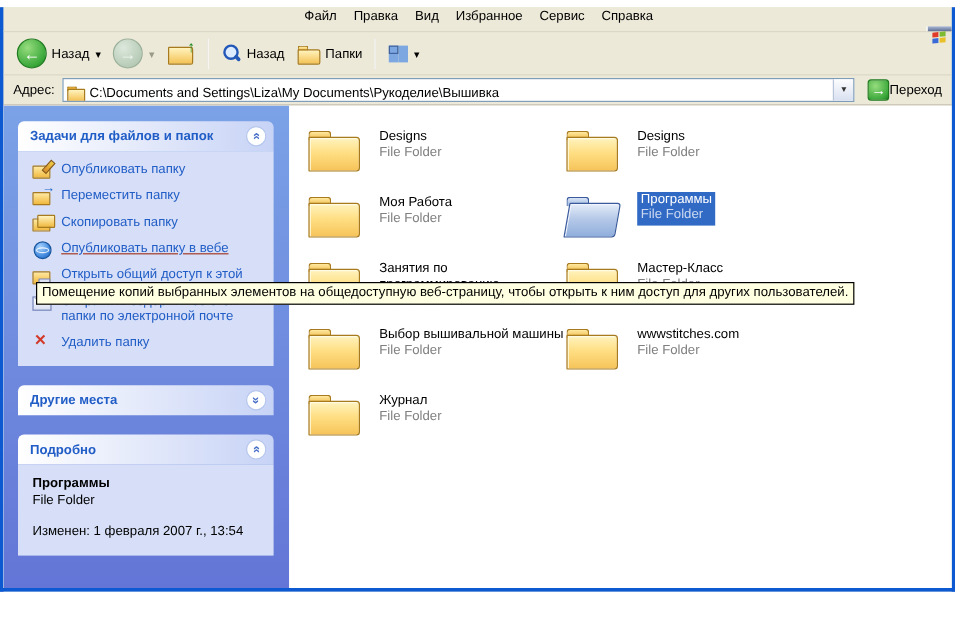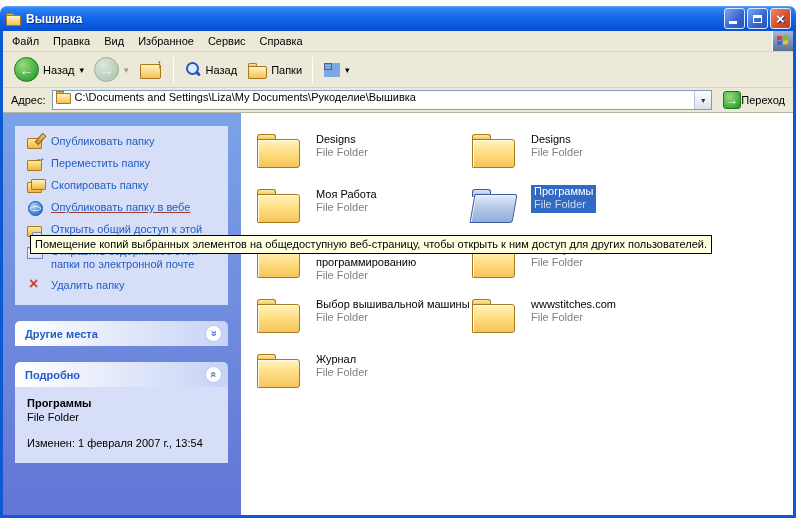--- a/index.html
+++ b/index.html
@@ -18,21 +18,21 @@
   .wbtn { width:21px; height:21px; border-radius:3px; border:1px solid #DCE9FC; display:flex; align-items:center; justify-content:center; cursor:pointer; position:relative; }
   .wbtn.min, .wbtn.max { background:linear-gradient(135deg,#7FA6F2,#3463CE 60%,#2A55B8); }
   .wbtn.close { background:linear-gradient(135deg,#F0876A,#D9512C 55%,#BE3A16); }
   .glyph-min { position:absolute; left:4px; bottom:4px; width:8px; height:3px; background:#fff; }
   .glyph-max { width:9px; height:8px; border:1px solid #fff; border-top:3px solid #fff; }
   .glyph-close::before { content:"×"; color:#fff; font-weight:bold; font-size:15px; line-height:1; }
 
   .frame { height:487px; border-left:3px solid #0C59D2; border-right:3px solid #0C59D2; border-bottom:3px solid #0C59D2; display:flex; flex-direction:column; background:#ECE9D8; }
 
   
-  .menubar { height:21px; background:#ECE9D8; border-bottom:1px solid #D8D4C4; display:flex; align-items:center; padding-left:2px; }
+  .menubar { height:21px; background:#ECE9D8; border-bottom:1px solid #D8D4C4; display:flex; align-items:center; padding-left:2px;flex-direction:column; }
   .menu-items { display:flex; }
   .menu-item { padding:2px 7px; cursor:pointer; color:#000; }
   .winflag { margin-left:auto; width:21px; height:20px; background:linear-gradient(180deg,#A9B8D6,#5E6E92); border-left:1px solid #fff; position:relative; }
   .winflag::before { content:""; position:absolute; left:4px; top:5px; width:5px; height:4px; background:#E03A2A; transform:skewY(-6deg);
     box-shadow:6px 0 0 #7FBA33, 0 5px 0 #3A6AD8, 6px 5px 0 #EAC028; }
 
   
   .toolbar { height:36px; background:#ECE9D8; border-bottom:1px solid #D8D4C4; display:flex; align-items:center; padding:0 6px; }
   .tb-btn { display:flex; align-items:center; gap:4px; padding:3px 5px; border-radius:3px; cursor:pointer; color:#000; }
   .circle { width:25px; height:25px; border-radius:50%; border:1px solid #1F7A1F; color:#fff; display:flex; align-items:center; justify-content:center; font-size:14px; font-weight:bold;
@@ -50,21 +50,21 @@
   .folders-icon { position:relative; width:20px; height:18px; }
   .folders-icon::before { content:""; position:absolute; left:1px; top:2px; width:7px; height:4px; background:linear-gradient(#FFE9A0,#EDB33C); border:1px solid #A77A1E; border-bottom:none; border-radius:2px 2px 0 0; }
   .folders-icon::after { content:""; position:absolute; left:1px; top:5px; width:17px; height:11px; background:linear-gradient(180deg,#FFF3BE,#F4C254); border:1px solid #A77A1E; border-radius:1px 2px 2px 1px; }
   .views-icon { position:relative; width:17px; height:16px; }
   .views-icon::before { content:""; position:absolute; left:1px; top:1px; width:6px; height:5px; background:#7DA7E0; border:1px solid #41629A;
     box-shadow:8px 0 0 #7DA7E0, 0 7px 0 #7DA7E0, 8px 7px 0 #7DA7E0; }
 
   
   .addressbar { height:25px; background:#ECE9D8; border-bottom:1px solid #B9B5A5; display:flex; align-items:center; padding:0 4px 0 8px; }
   .addr-label { color:#000; margin-right:6px; }
-  .addr-box { flex:1; height:20px; background:#fff; border:1px solid #7F9DB9; display:flex; align-items:flex-start; padding-left:3px; overflow:hidden; }
+  .addr-box { flex:1; height:20px; background:#fff; border:1px solid #7F9DB9; display:flex; align-items:flex-end; padding-left:3px; overflow:hidden; }
   .mini-folder { position:relative; width:15px; height:12px; flex:0 0 15px; }
   .mini-folder::before { content:""; position:absolute; left:0; top:0; width:6px; height:3px; background:#EDB33C; border:1px solid #A77A1E; border-bottom:none; border-radius:1px 1px 0 0; }
   .mini-folder::after { content:""; position:absolute; left:0; top:2px; width:13px; height:9px; background:linear-gradient(#FFF3BE,#F4C254); border:1px solid #A77A1E; border-radius:1px; }
   .addr-text { margin-left:4px; white-space:nowrap; }
   .addr-drop { margin-left:auto; width:17px; height:18px; background:linear-gradient(#FDFDFE,#D8E0F0); border-left:1px solid #B8C4D8; display:flex; align-items:center; justify-content:center; cursor:pointer; }
   .addr-drop::before { content:"▼"; font-size:7px; color:#333; }
   .go-btn { display:flex; align-items:center; margin-left:7px; padding:1px 4px; cursor:pointer; }
   .go-icon { width:18px; height:18px; border-radius:3px; border:1px solid #1F7A1F; display:flex; align-items:center; justify-content:center; color:#fff; font-weight:bold;
     background:radial-gradient(circle at 35% 30%, #96DC7E, #3AA83A 75%, #1F7F1F); }
   .go-icon::before { content:"→"; font-size:12px; }
@@ -119,33 +119,20 @@
 
   
   .tooltip { position:absolute; left:30px; top:235px; background:#FFFFE1; border:1px solid #000; padding:2px 4px 3px; color:#000; white-space:nowrap; z-index:50; }
 </style>
 </head>
 <body>
 
 <div class="desktop">
   <div class="window">
 
-    <div class="titlebar">
-      <span class="mini-folder"></span>
-      <span class="title-text">Вышивка</span>
-      <span class="win-buttons">
-        <span class="wbtn min">
-            <span class="glyph-min"></span>
-          </span>
-        <span class="wbtn max">
-            <span class="glyph-max"></span>
-          </span>
-        <span class="wbtn close glyph-close"></span>
-      </span>
-    </div>
 
     <div class="frame">
 
       <div class="menubar">
         <div class="menu-items" id="menu-items">
             <div class="menu-item">Файл</div>
             <div class="menu-item">Правка</div>
             <div class="menu-item">Вид</div>
             <div class="menu-item">Избранное</div>
             <div class="menu-item">Сервис</div>
@@ -190,20 +177,24 @@
         <div class="go-btn">
           <span class="go-icon"></span>
           <span>Переход</span>
         </div>
       </div>
 
       <div class="wbody">
 
         <div class="sidebar">
           <div class="panel">
+            <div class="panel-header">
+              <span>Задачи для файлов и папок</span>
+              <span class="chevron up"></span>
+            </div>
             <div class="panel-body" id="tasks-list">
                 <div class="task-item">
                   <span class="ticn rename-folder-icon fbase"></span>
                   <span class="task-label">Опубликовать папку</span>
                 </div>
                 <div class="task-item">
                   <span class="ticn move-folder-icon fbase"></span>
                   <span class="task-label">Переместить папку</span>
                 </div>
                 <div class="task-item">

